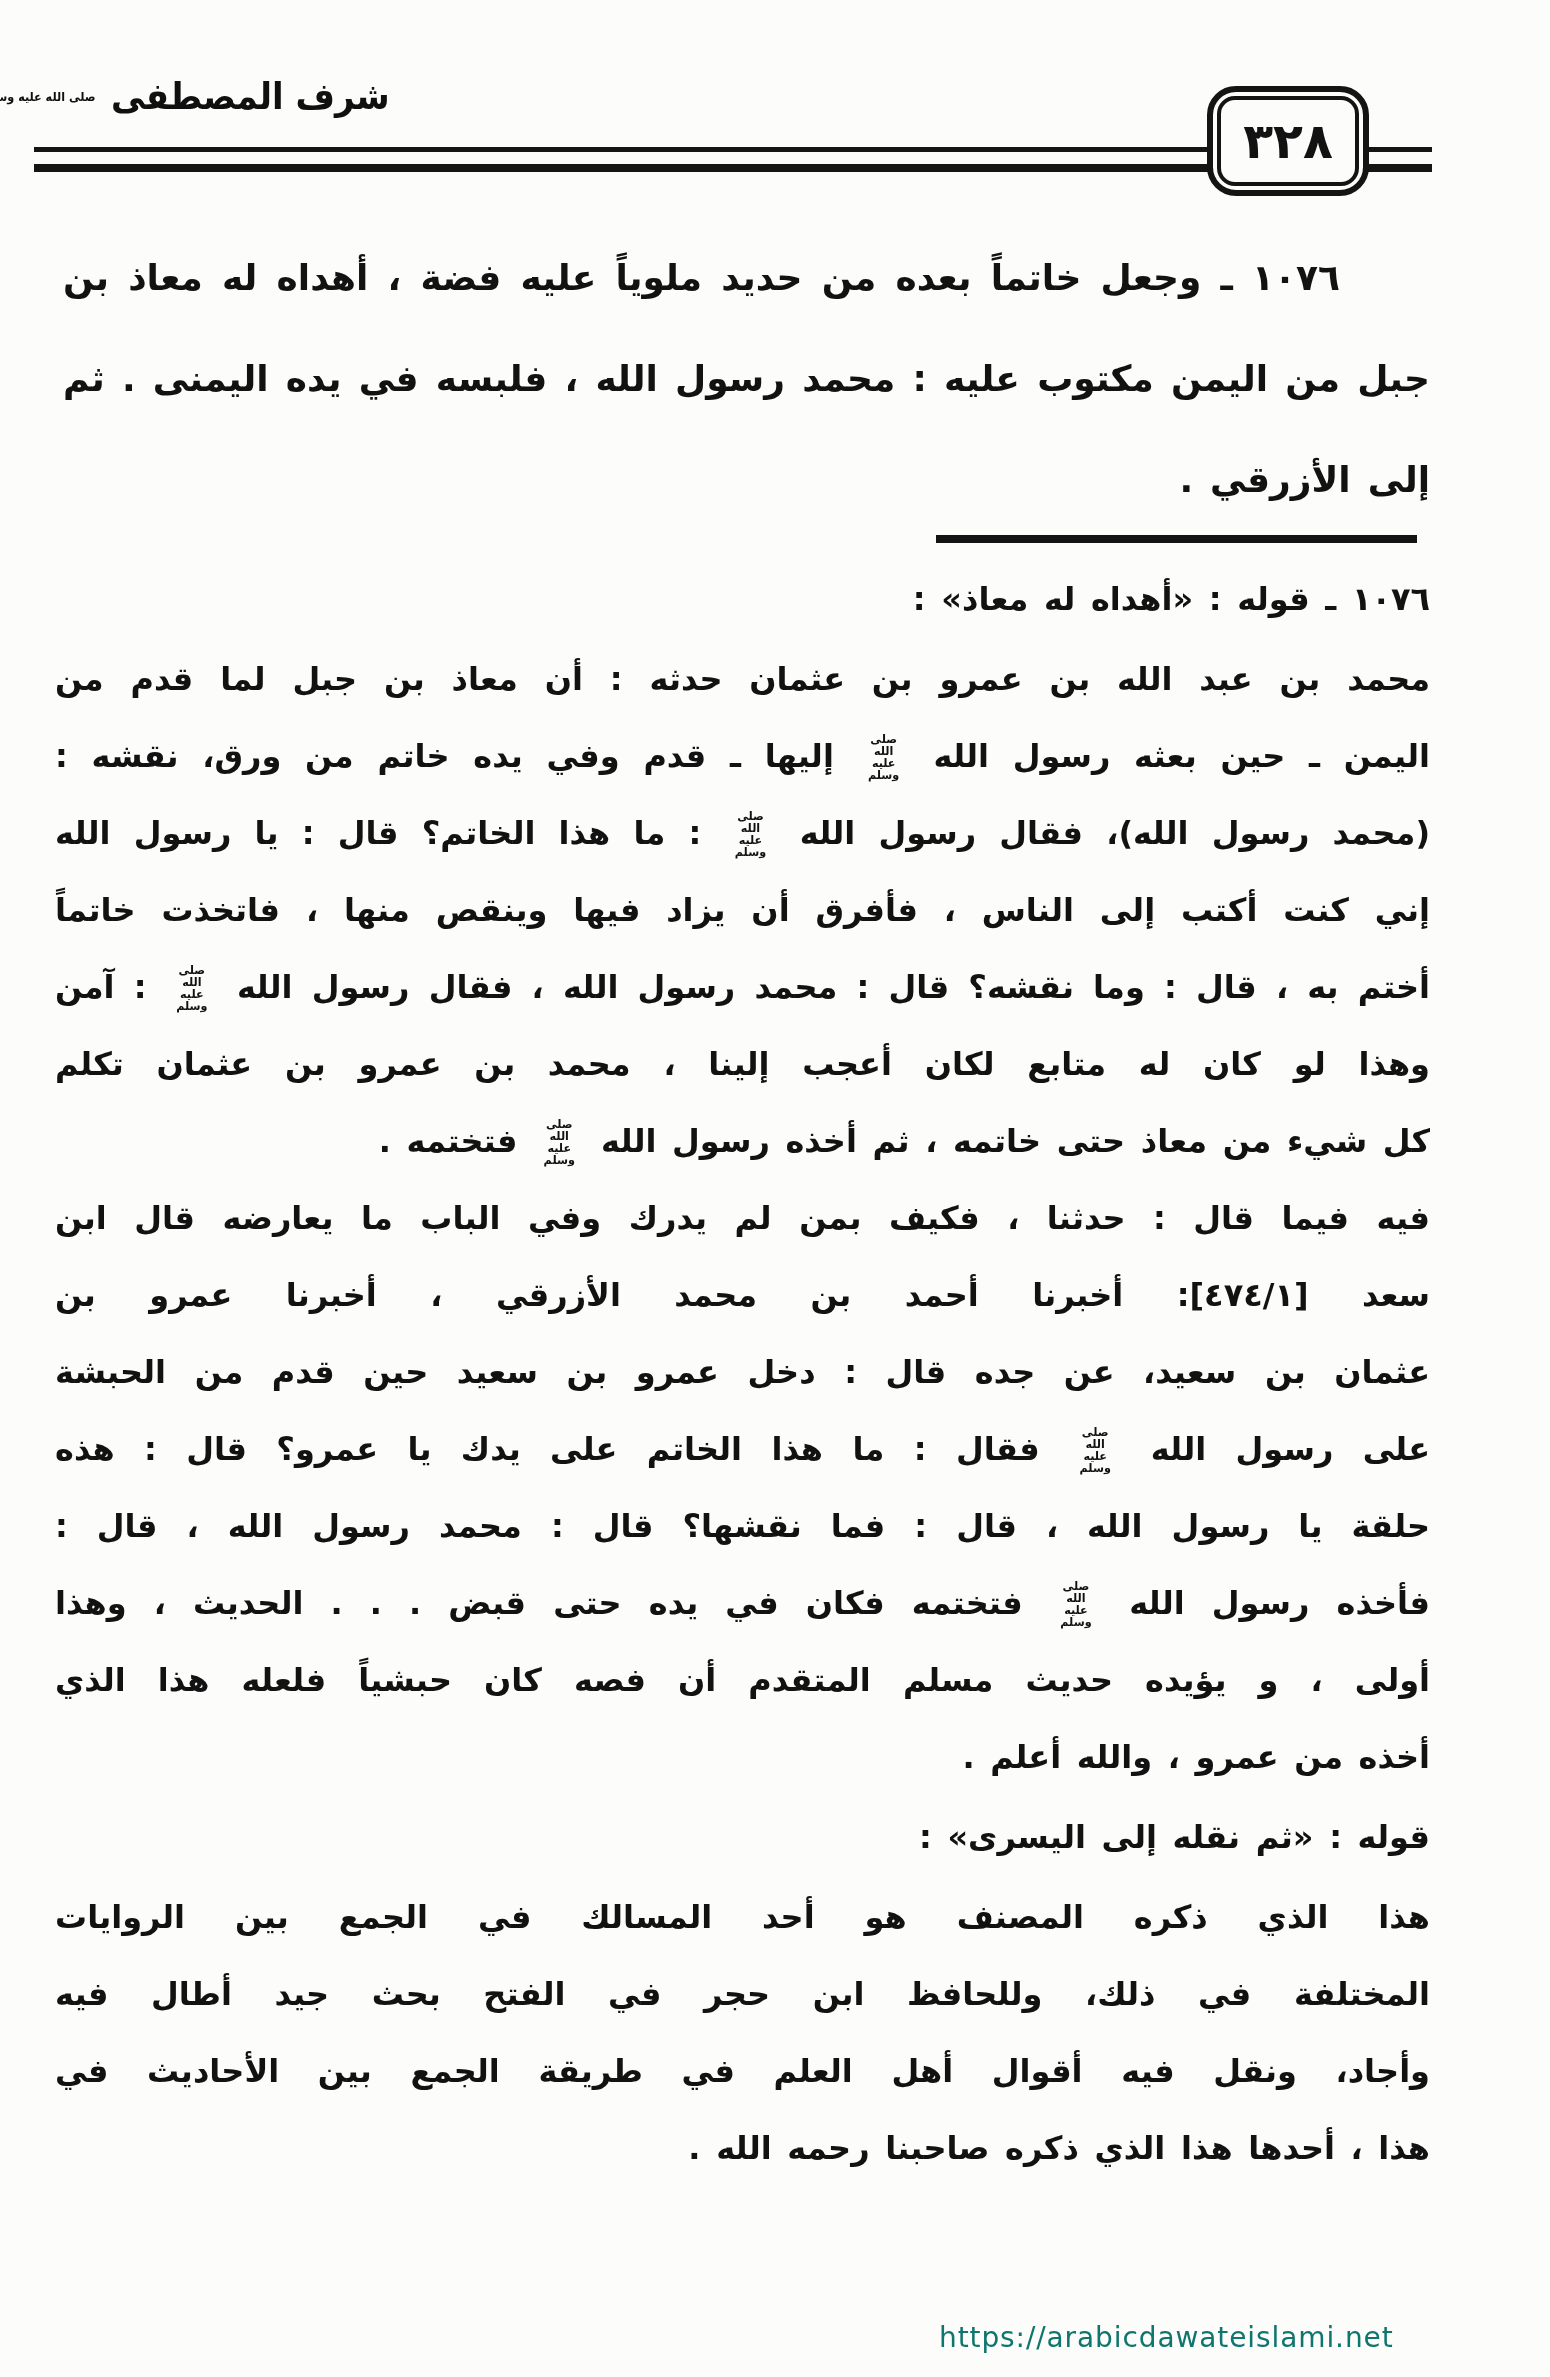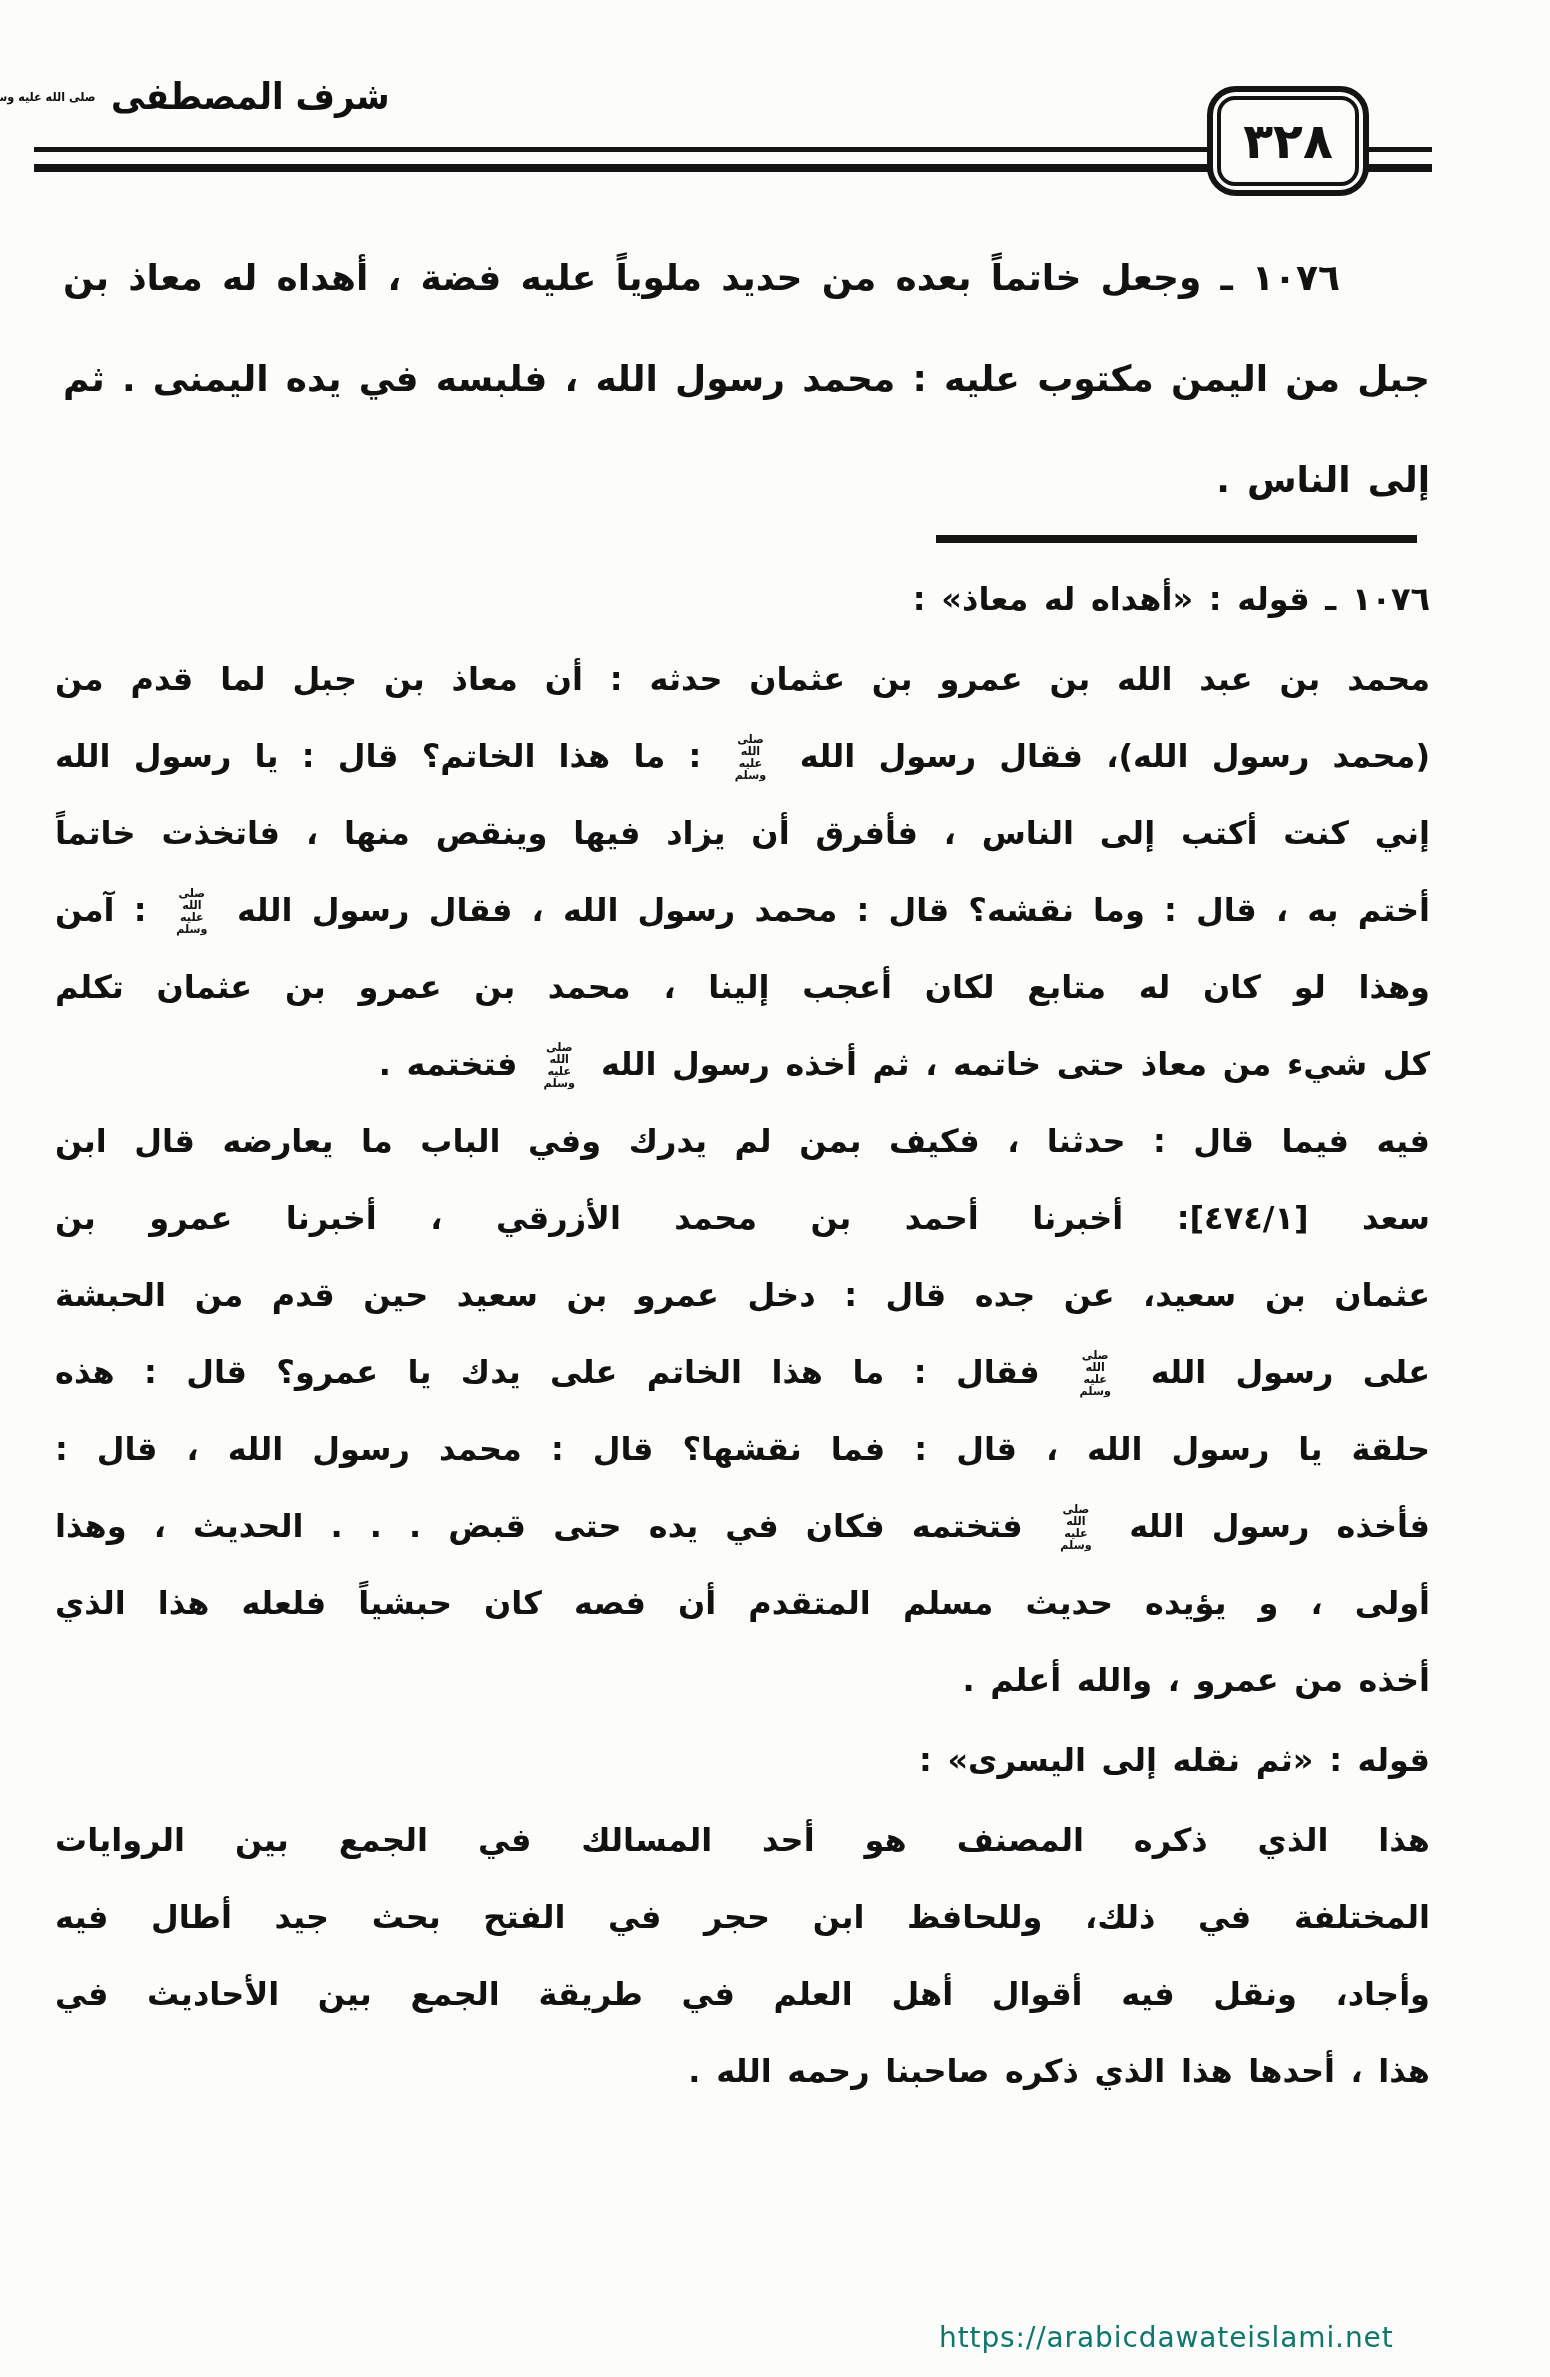--- a/index.html
+++ b/index.html
@@ -117,29 +117,30 @@
   <div class="rules"></div>
   <div class="badge">
     <div class="badge-inner">٣٢٨</div>
   </div>
 
   <div class="text">
 
     <div class="matn">
       <div class="line indent">١٠٧٦ ـ وجعل خاتماً بعده من حديد ملوياً عليه فضة ، أهداه له معاذ بن</div>
       <div class="line">جبل من اليمن مكتوب عليه : محمد رسول الله ، فلبسه في يده اليمنى . ثم نقله</div>
-      <div class="line end">إلى الناس .</div>
+      <div class="line end">إلى الأزرقي .</div>
     </div>
 
     <div class="sep"></div>
 
     <div class="comm">
       <div class="line head h1">١٠٧٦ ـ قوله : «أهداه له معاذ» :</div>
 
       <div class="line">محمد بن عبد الله بن عمرو بن عثمان حدثه : أن معاذ بن جبل لما قدم من</div>
+      <div class="line">اليمن ـ حين بعثه رسول الله <span class="saw">صلى الله عليه وسلم</span> إليها ـ قدم وفي يده خاتم من ورق، نقشه :</div>
       <div class="line">(محمد رسول الله)، فقال رسول الله <span class="saw">صلى الله عليه وسلم</span> : ما هذا الخاتم؟ قال : يا رسول الله</div>
       <div class="line">إني كنت أكتب إلى الناس ، فأفرق أن يزاد فيها وينقص منها ، فاتخذت خاتماً</div>
       <div class="line">أختم به ، قال : وما نقشه؟ قال : محمد رسول الله ، فقال رسول الله <span class="saw">صلى الله عليه وسلم</span> : آمن</div>
       <div class="line">وهذا لو كان له متابع لكان أعجب إلينا ، محمد بن عمرو بن عثمان تكلم</div>
       <div class="line end">كل شيء من معاذ حتى خاتمه ، ثم أخذه رسول الله <span class="saw">صلى الله عليه وسلم</span> فتختمه .</div>
       <div class="line">فيه فيما قال : حدثنا ، فكيف بمن لم يدرك وفي الباب ما يعارضه قال ابن</div>
       <div class="line">سعد [٤٧٤/١]: أخبرنا أحمد بن محمد الأزرقي ، أخبرنا عمرو بن</div>
       <div class="line">عثمان بن سعيد، عن جده قال : دخل عمرو بن سعيد حين قدم من الحبشة</div>
       <div class="line">على رسول الله <span class="saw">صلى الله عليه وسلم</span> فقال : ما هذا الخاتم على يدك يا عمرو؟ قال : هذه</div>
       <div class="line">حلقة يا رسول الله ، قال : فما نقشها؟ قال : محمد رسول الله ، قال :</div>

